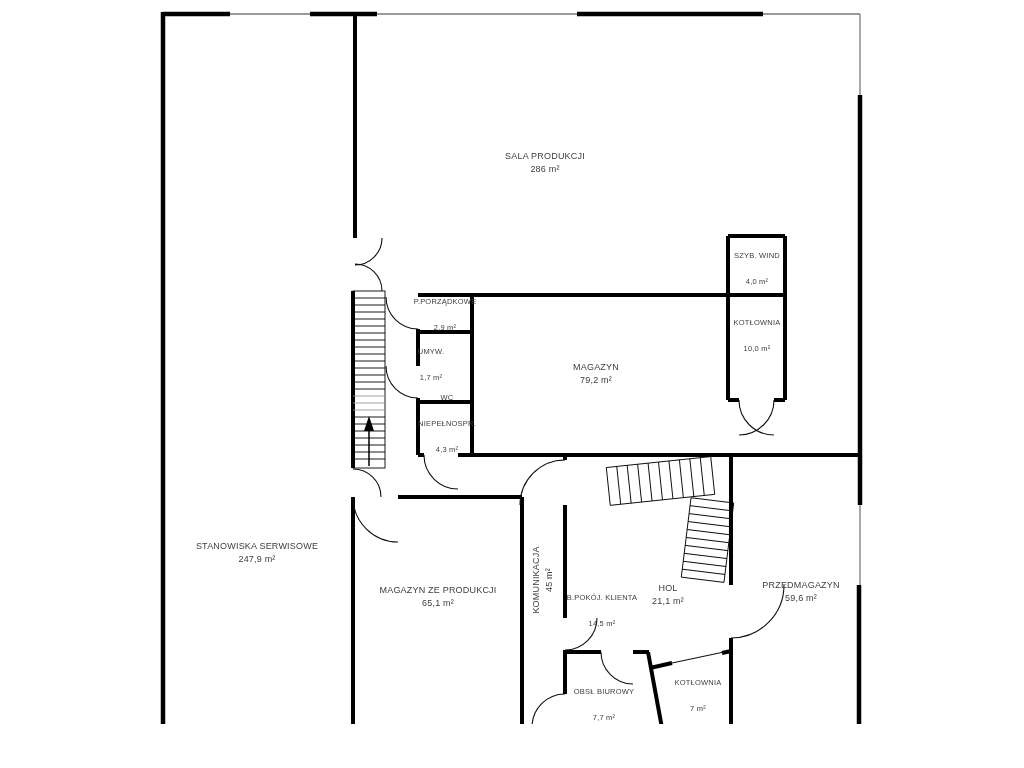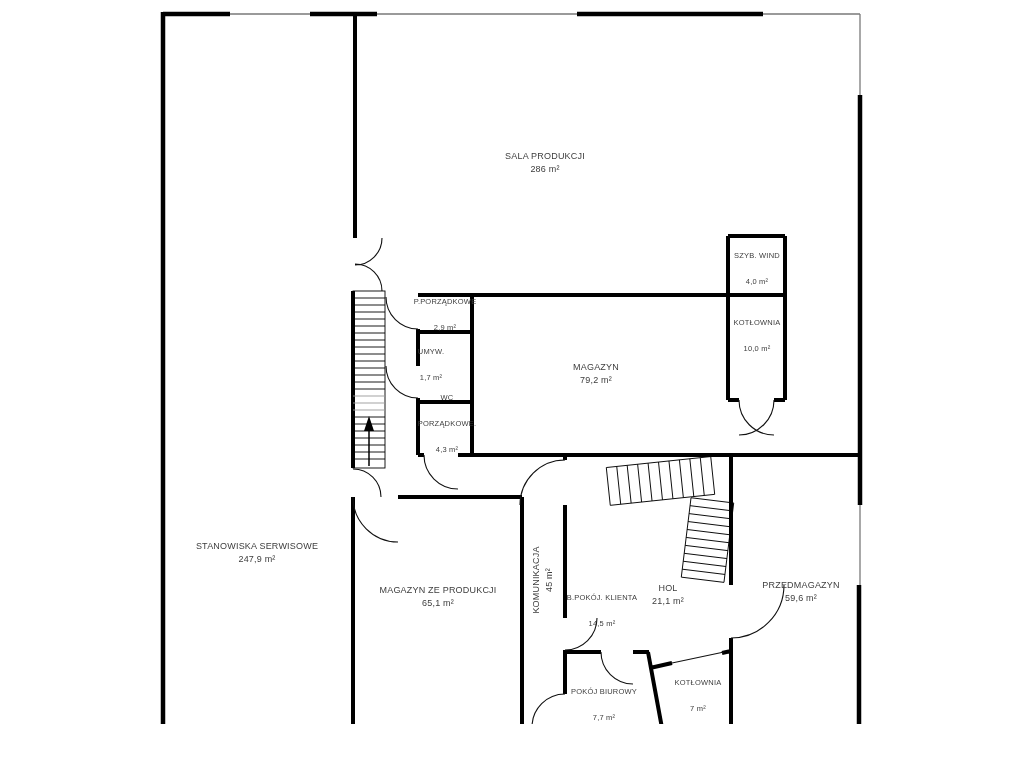--- a/index.html
+++ b/index.html
@@ -111,21 +111,21 @@
     <span>2,9 m²</span>
   </div>
 
   <div class="room-label small" style="left:431px;top:364px">
     <span>UMYW.</span>
     <span>1,7 m²</span>
   </div>
 
   <div class="room-label small" style="left:447px;top:423px">
     <span>WC</span>
-    <span>PORZĄDKOWE.</span>
+    <span>NIEPEŁNOSPR.</span>
     <span>4,3 m²</span>
   </div>
 
   <div class="room-label" style="left:596px;top:374px">
     <span>MAGAZYN</span>
     <span>79,2 m²</span>
   </div>
 
   <div class="room-label" style="left:257px;top:553px">
     <span>STANOWISKA SERWISOWE</span>
@@ -151,21 +151,21 @@
     <span>HOL</span>
     <span>21,1 m²</span>
   </div>
 
   <div class="room-label" style="left:801px;top:592px">
     <span>PRZEDMAGAZYN</span>
     <span>59,6 m²</span>
   </div>
 
   <div class="room-label small" style="left:604px;top:704px">
-    <span>POKÓJ BIUROWY</span>
+    <span>OBSŁ BIUROWY</span>
     <span>7,7 m²</span>
   </div>
 
   <div class="room-label small" style="left:698px;top:695px">
     <span>KOTŁOWNIA</span>
     <span>7 m²</span>
   </div>
 
   <div class="floor-label" style="left:870px;top:724px">PARTER</div>
 

